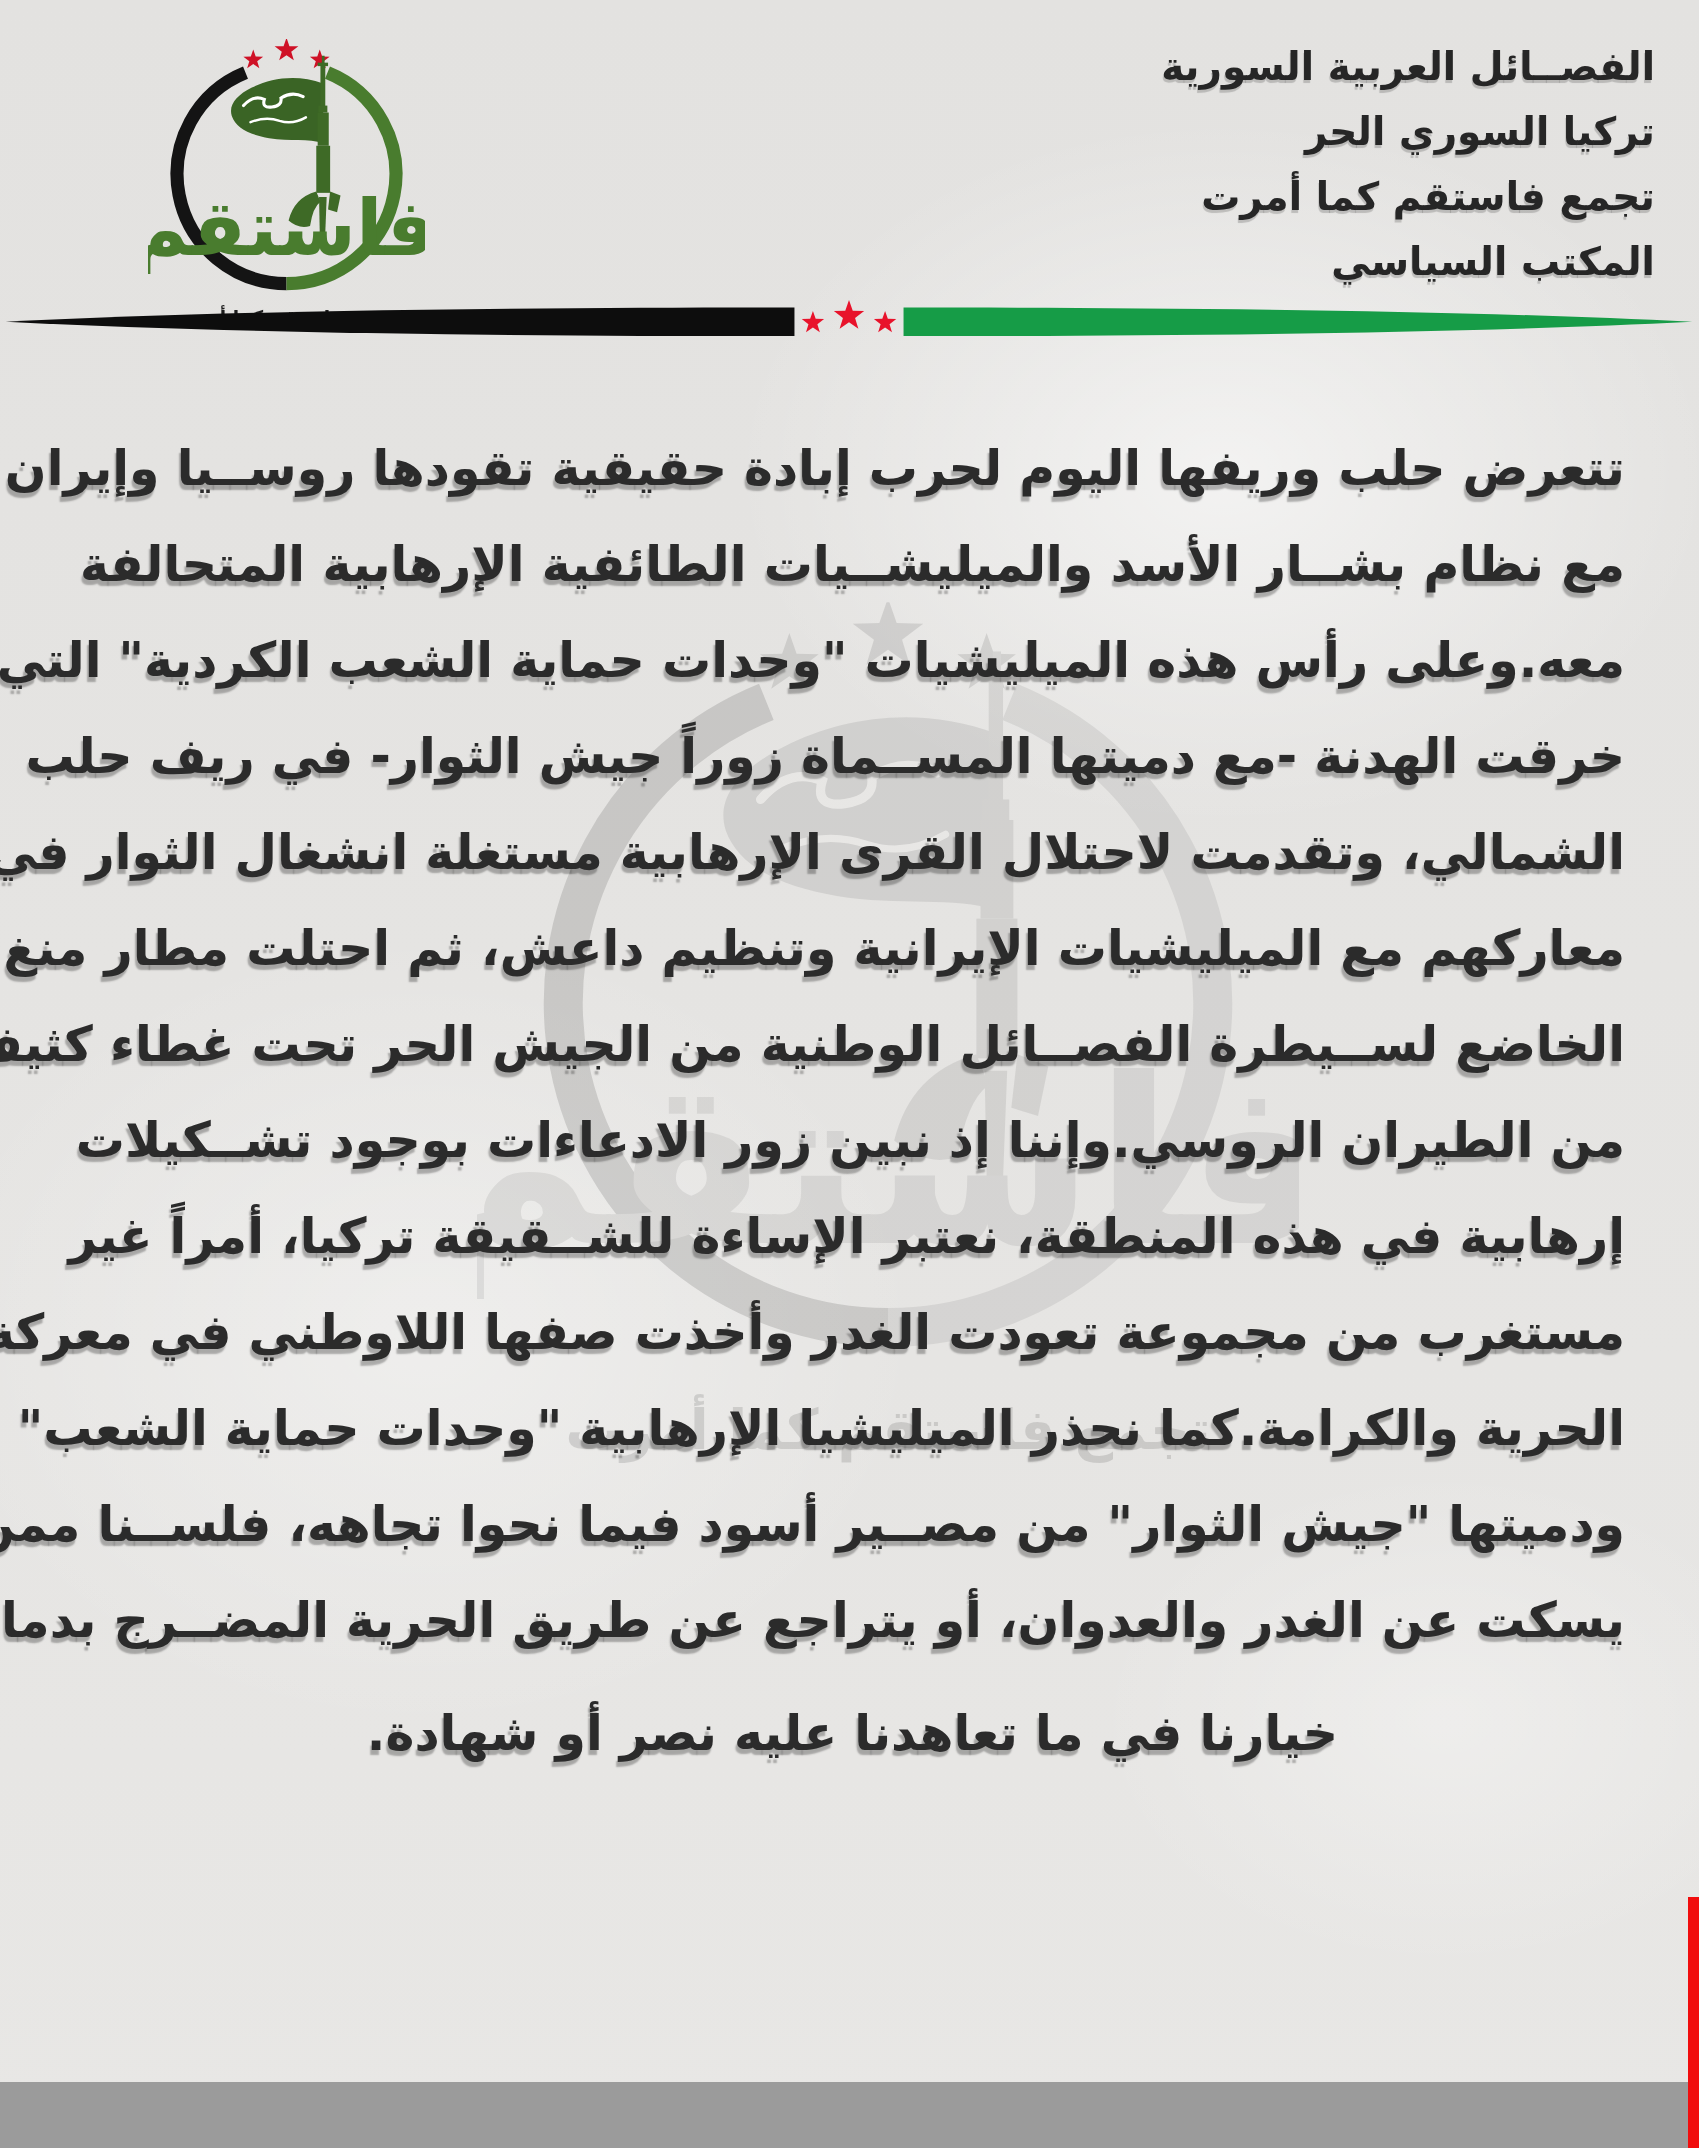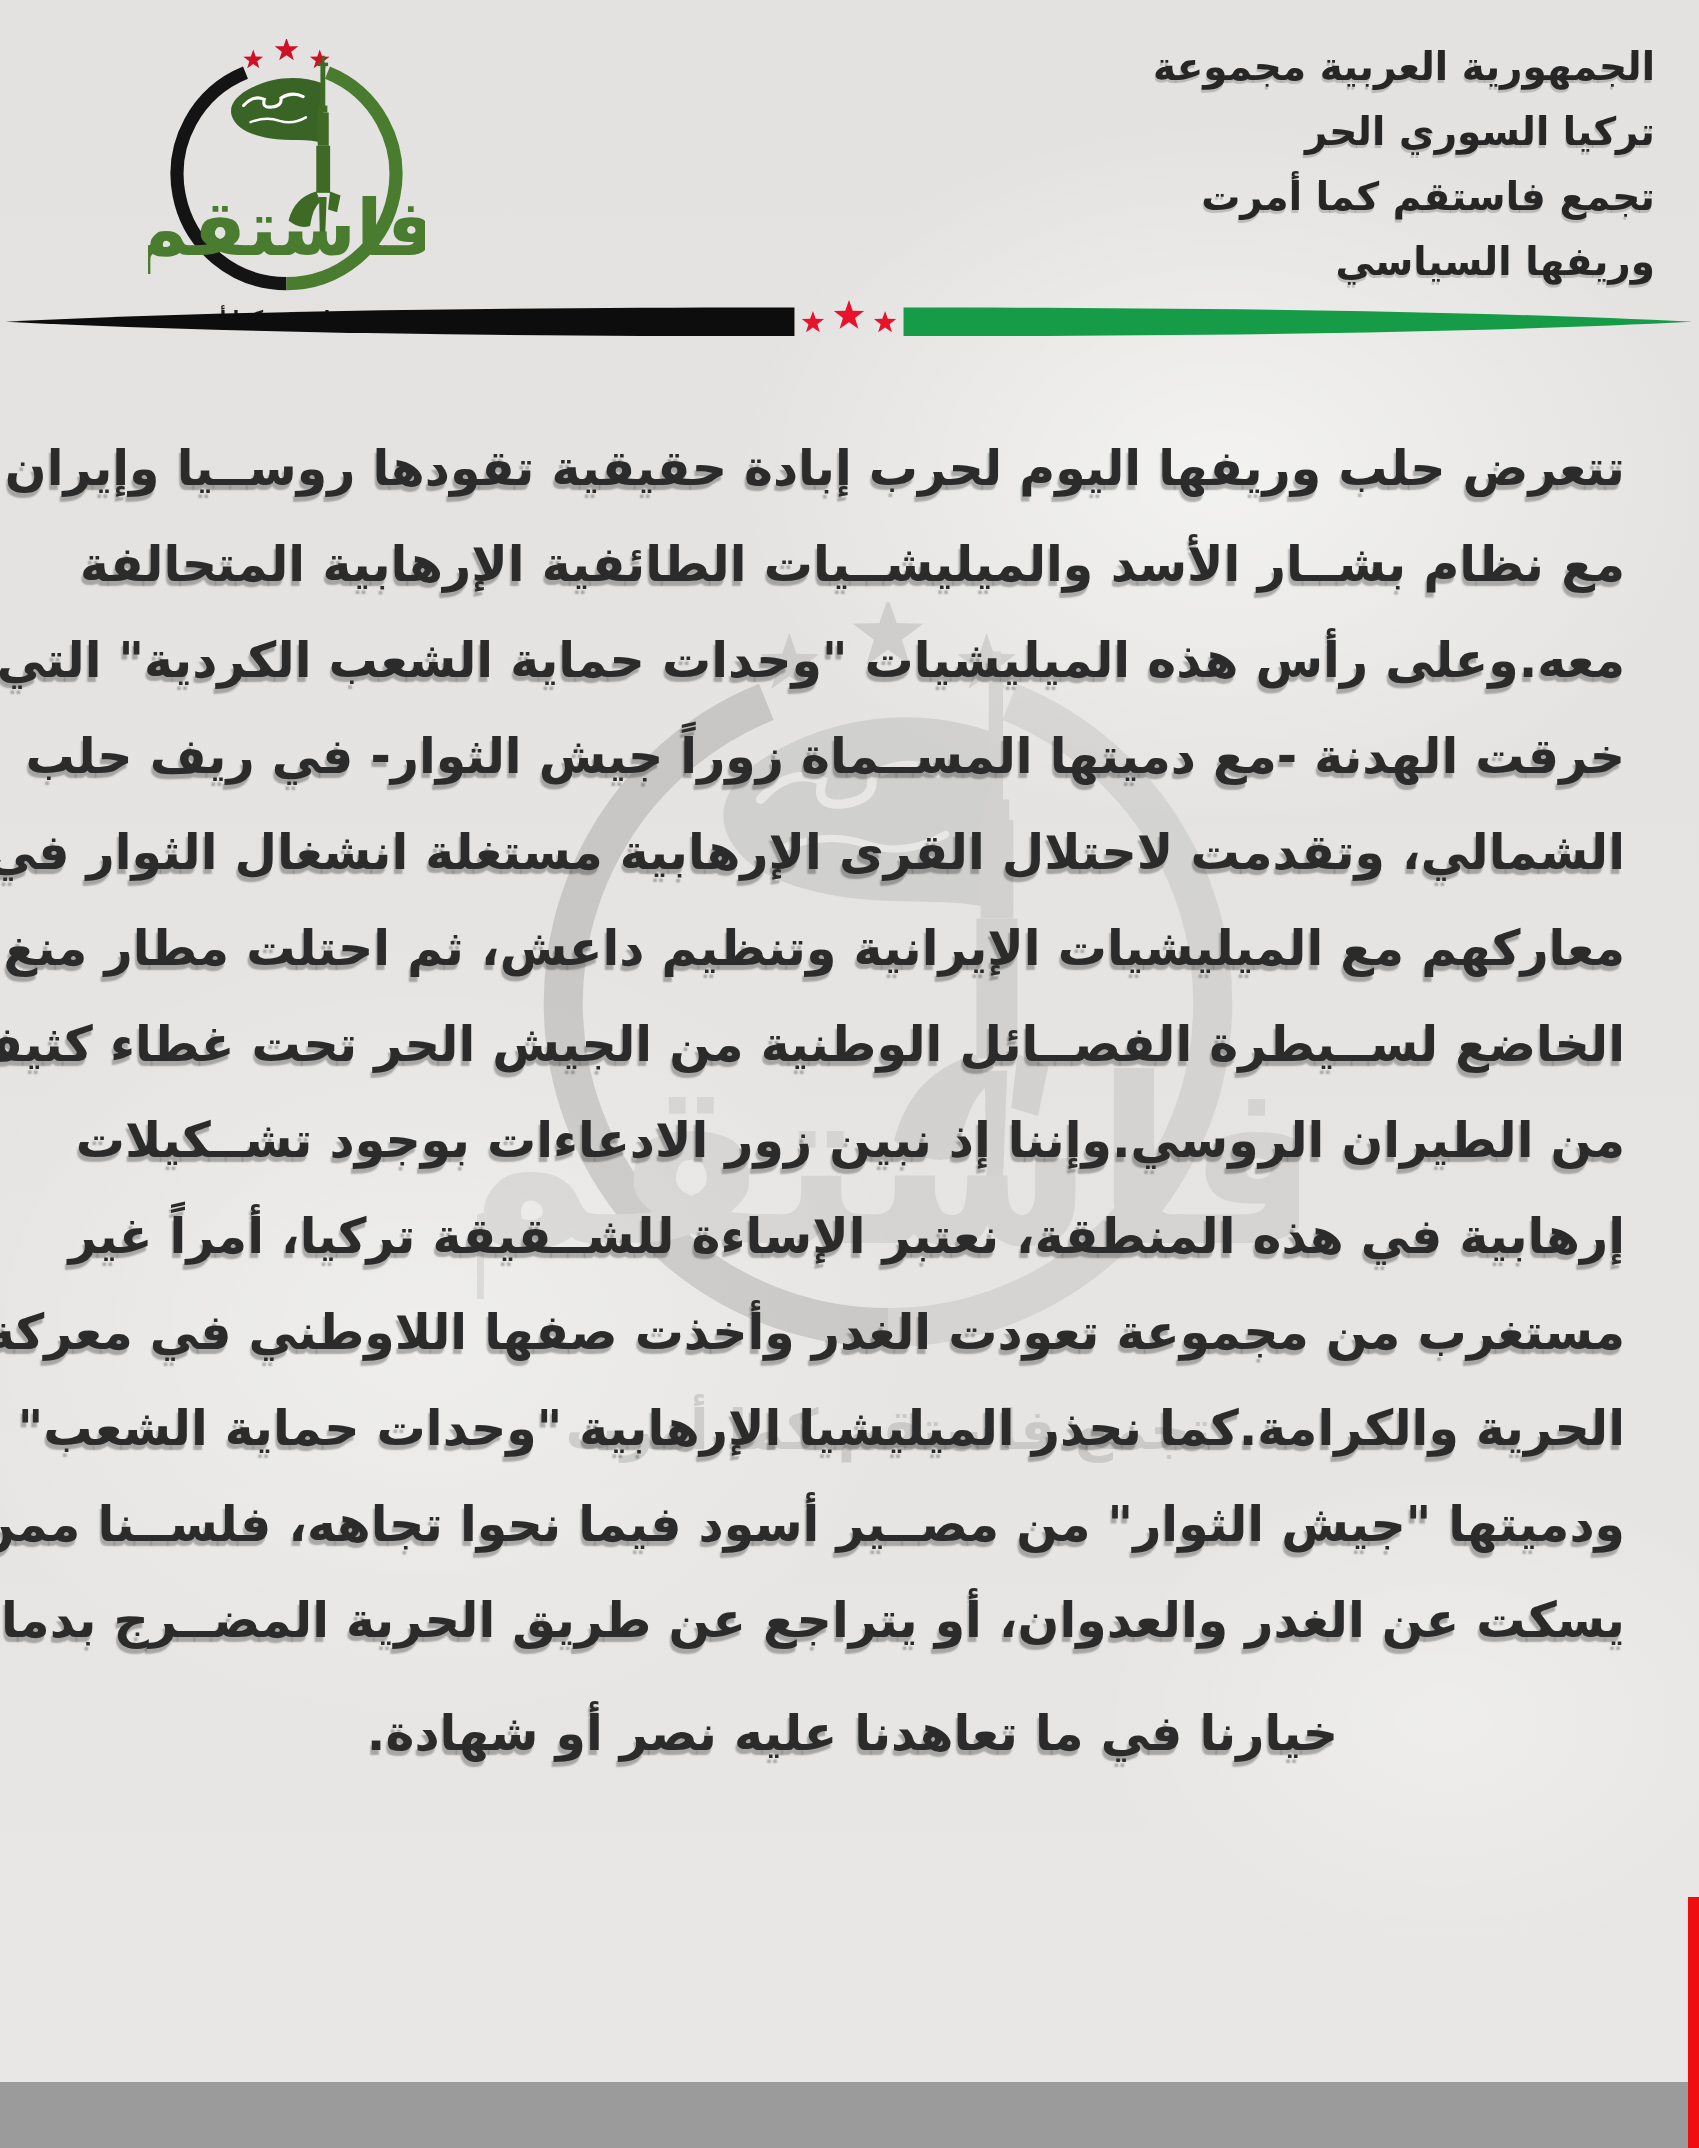--- a/index.html
+++ b/index.html
@@ -93,24 +93,24 @@
   </defs>
 </svg>
 
 <div class="page">
 
   <svg class="logo" viewBox="0 0 400 430">
     <use href="#fastaqim-logo"></use>
   </svg>
 
   <div class="header-text">
-    <div>الجمهورية العربية مجموعة</div>
+    <div>الفصــائل العربية السورية</div>
     <div>تركيا السوري الحر</div>
     <div>تجمع فاستقم كما أمرت</div>
-    <div>وريفها السياسي</div>
+    <div>المكتب السياسي</div>
   </div>
 
   <svg class="divider" viewBox="0 0 2026 50">
     <path fill="#0d0d0d" d="M8,26 C300,11 680,9 948,9 L948,43 C680,43 300,41 8,26 Z"></path>
     <path fill="#169c47" d="M2018,26 C1726,11 1346,9 1078,9 L1078,43 C1346,43 1726,41 2018,26 Z"></path>
     <use href="#star5" transform="translate(970,27) scale(14)" color="#e8132b"></use>
     <use href="#star5" transform="translate(1013,19) scale(19)" color="#e8132b"></use>
     <use href="#star5" transform="translate(1056,27) scale(14)" color="#e8132b"></use>
   </svg>
 

